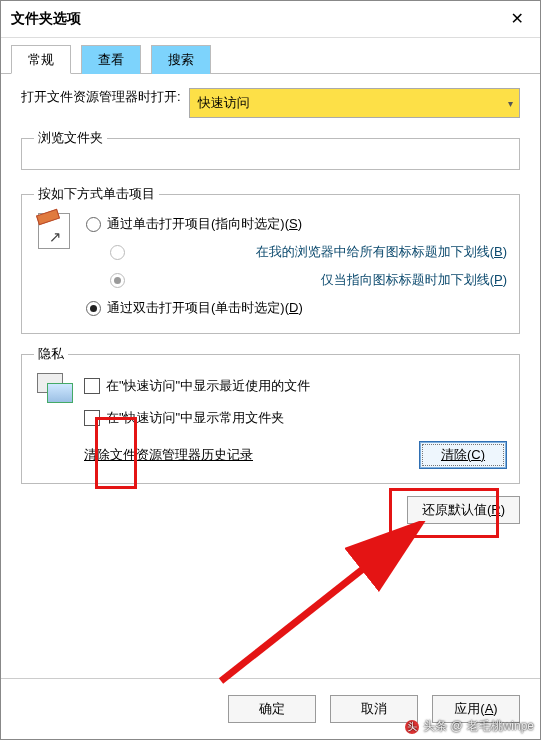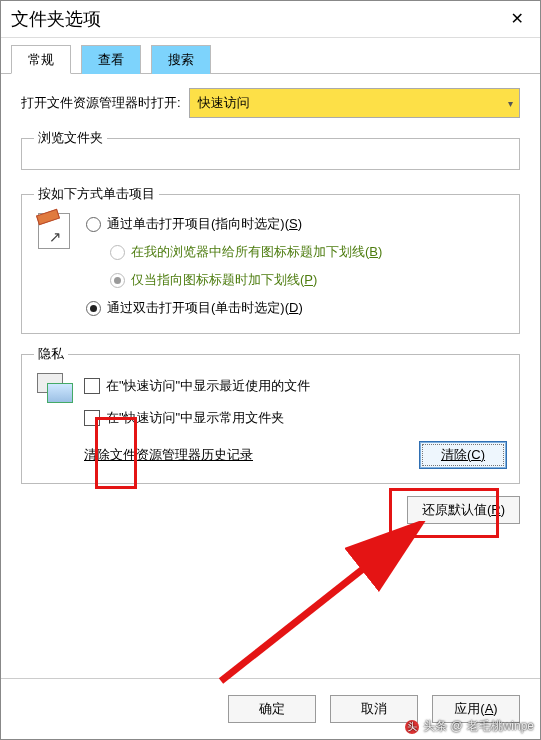--- a/index.html
+++ b/index.html
@@ -23,21 +23,22 @@
   
   .titlebar {
     display: flex;
     align-items: center;
     justify-content: space-between;
     padding: 4px 10px 4px 10px;
     height: 28px;
     border-bottom: 1px solid #ddd;
   }
   .titlebar-title {
-    font-size: 18px;
+    font-size: 14px;
+    font-weight: bold;
   }
   .titlebar-close {
     font-family: Arial, sans-serif;
     font-size: 16px;
     line-height: 1;
     padding: 2px 6px;
     cursor: default;
   }
   
   .tabstrip {
@@ -62,21 +63,20 @@
     z-index: 2;
   }
   
   .body {
     padding: 14px 20px 0 20px;
     flex: 1;
     overflow: hidden;
   }
   .open-row {
     display: flex;
-    align-items: center;
     gap: 8px;
     margin-bottom: 20px;
   }
   .open-label {
     white-space: nowrap;
   }
   .open-select {
     flex: 1;
     display: flex;
     align-items: center;
@@ -122,21 +122,22 @@
   }
   .opt {
     display: flex;
     align-items: center;
     gap: 6px;
     margin: 4px 0 10px 0;
     font-size: 13px;
   }
   .opt.sub {
     margin-left: 24px;
-    color: #4d7c0f;
+    color: #0c4a6e;
+    justify-content: space-between;
   }
   .opt.sub .radio {
     opacity: 0.45;
   }
   .opt.last { margin-bottom: 2px; }
   .radio {
     width: 13px; height: 13px;
     border: 1px solid #666;
     border-radius: 50%;
     display: inline-flex;

